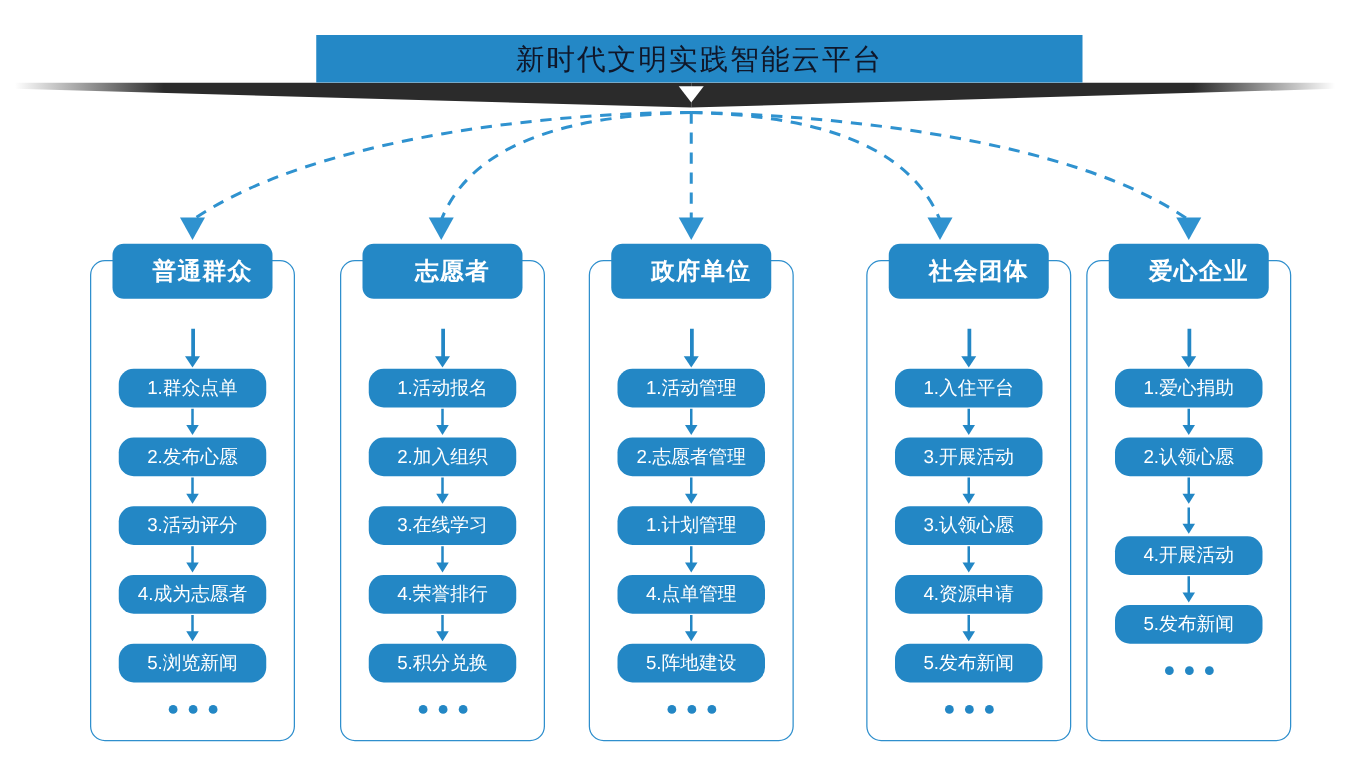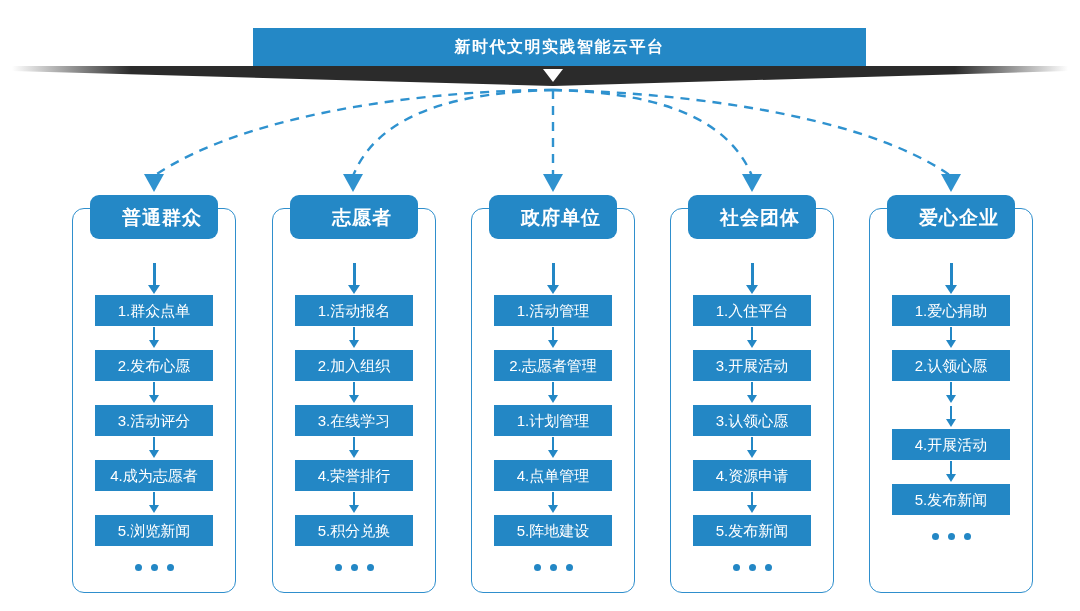--- a/index.html
+++ b/index.html
@@ -29,23 +29,23 @@
     top: 28px;
     width: 613px;
     height: 38px;
     background: #2488c6;
     display: flex;
     align-items: center;
     justify-content: center;
     z-index: 5;
   }
   #title-text {
-    color: #ffffff;
-    font-size: 16px;
-    font-weight: bold;
+    color: #0f172a;
+    font-size: 23px;
+    font-weight: normal;
     letter-spacing: 1.5px;
     line-height: 1;
     white-space: nowrap;
   }
 
   
   #banner-shadow {
     position: absolute;
     left: 0;
     top: 66px;
@@ -72,21 +72,21 @@
     height: 385px;
     border: 1.6px solid #2f8fcd;
     border-radius: 12px;
     box-sizing: border-box;
     background: transparent;
     z-index: 4;
   }
   .col-0 { left: 72px; }
   .col-1 { left: 272px; }
   .col-2 { left: 471px; text-decoration: underline; }
-  .col-3 { left: 670px; }
+  .col-3 { left: 693px; }
   .col-4 { left: 869px; padding-left: 48px; }
 
   .col-header {
     position: absolute;
     top: -14px;
     left: 50%;
     transform: translateX(-50%);
     width: 128px;
     height: 44px;
     background: #2488c6;
@@ -117,20 +117,21 @@
   }
 
   .step-box {
     width: 118px;
     height: 31px;
     background: #2387c5;
     display: flex;
     align-items: center;
     justify-content: center;
     box-sizing: border-box;
+    border-radius: 12px;
   }
   .step-label {
     color: #ffffff;
     font-size: 15px;
     line-height: 1;
     white-space: nowrap;
   }
 
   
   .step-arrow {

